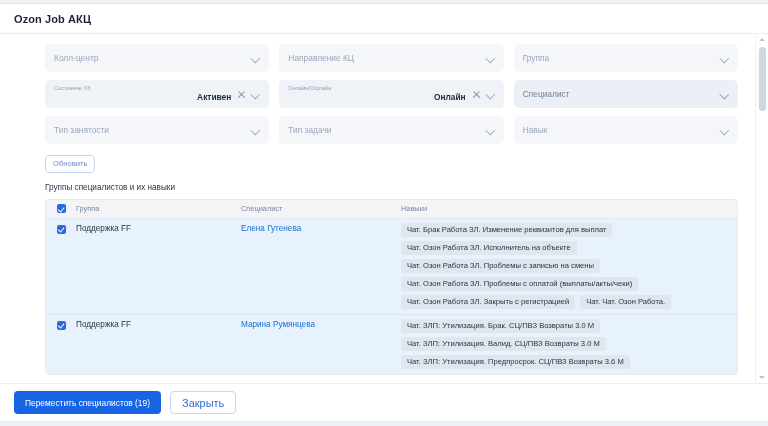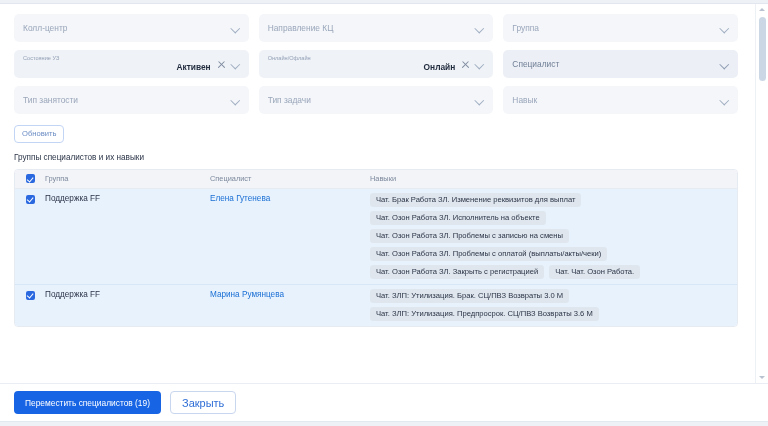--- a/index.html
+++ b/index.html
@@ -46,20 +46,21 @@
     letter-spacing: .1px;
   }
 
   
   .modal-body {
     flex: 1 1 auto;
     position: relative;
     overflow: hidden;
     background: #ffffff;
     padding: 10px 14px 0 14px;
+    margin-left: 31px;
   }
 
   
   .filters {
     display: grid;
     grid-template-columns: 1fr 1fr 1fr;
     column-gap: 10px;
     row-gap: 8px;
     margin-bottom: 8px;
     padding-right: 16px;
@@ -370,20 +371,23 @@
     flex: 0 0 auto;
   }
 </style>
 </head>
 <body>
 
 <div id="app">
 
   <div class="page-edge"></div>
 
+  <div class="modal-header">
+    <div class="modal-title">Ozon Job АКЦ</div>
+  </div>
 
   <div class="modal-body">
 
     
     <div class="filters" id="filter-grid">
         <div class="field">
           <div class="field-stack">
             <div class="field-placeholder">Колл-центр</div>
           </div>
           <div class="field-icons">
@@ -496,20 +500,21 @@
           </div>
           <div class="tr trow">
             <div class="cell-check">
               <div class="cbx"></div>
             </div>
             <div class="cell-group">Поддержка FF</div>
             <div class="cell-spec"><span class="spec-link">Марина Румянцева</span></div>
             <div class="cell-skills">
               <div class="chips">
                 <span class="chip">Чат. ЗЛП: Утилизация. Брак. СЦ/ПВЗ Возвраты 3.0 М</span>
+                <span class="chip">Чат. ЗЛП: Утилизация. Валид. СЦ/ПВЗ Возвраты 3.0 М</span>
                 <span class="chip">Чат. ЗЛП: Утилизация. Предпросрок. СЦ/ПВЗ Возвраты 3.6 М</span>
               </div>
             </div>
           </div>
         </div>
     </div>
 
     
     <div class="vscroll">
       <div class="vs-arrow up">

